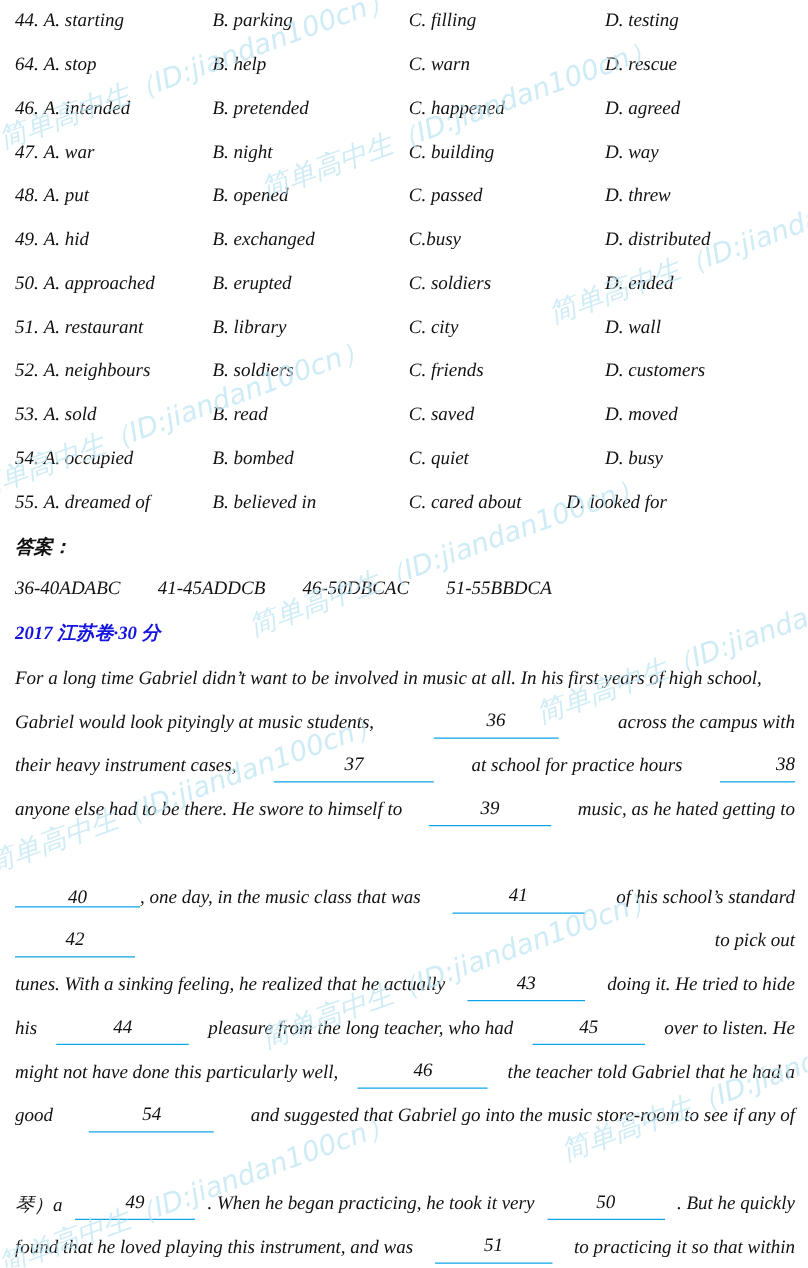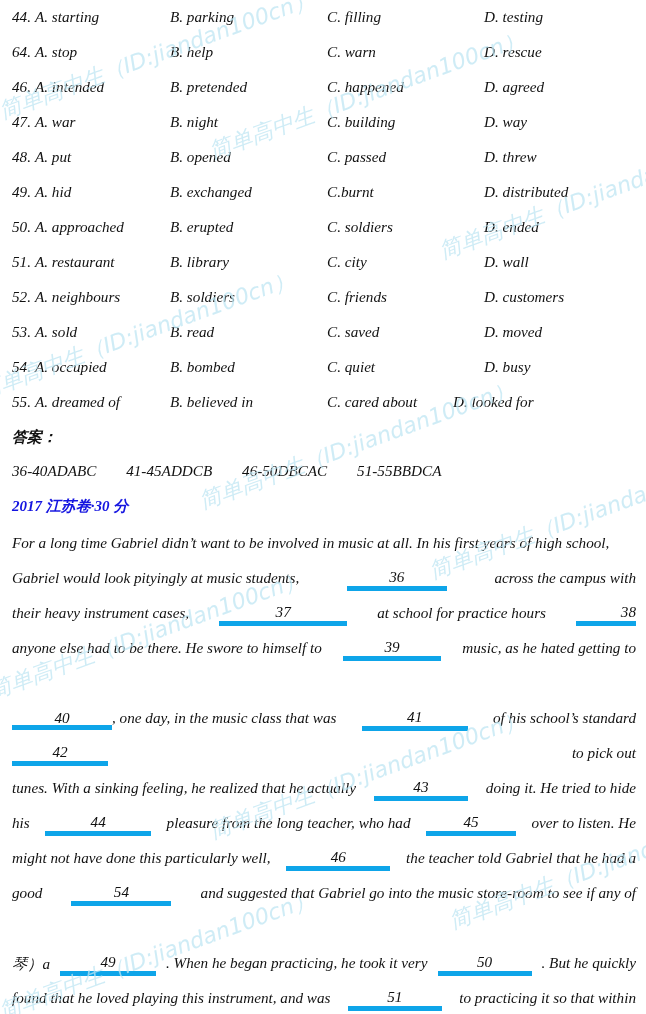--- a/index.html
+++ b/index.html
@@ -11,21 +11,21 @@
   }
   .page { position: absolute; left: 0; top: 0; width: 646px; height: 1014px; font-style: italic; }
   .opt-row { position: absolute; left: 12px; height: 20px; width: 630px; }
   .opt { position: absolute; top: 0; white-space: nowrap; }
   .ans-label { position: absolute; left: 12px; top: 428px; font-weight: bold; font-size: 15px; }
   .ans-row { position: absolute; left: 12px; top: 462px; white-space: nowrap; }
   .ans-row span { margin-right: 26px; }
   .section-title { position: absolute; left: 12px; top: 497px; color: #1414e0; font-weight: bold; font-size: 15px; }
   .line { position: absolute; left: 12px; width: 624px; white-space: nowrap; height: 22px; }
   .line.just { display: flex; justify-content: space-between; }
-  .blank { display: inline-block; border-bottom: 5px solid #0ea5e9; text-align: center; line-height: 15px; }
+  .blank { display: inline-block; border-bottom: 1px solid #0ea5e9; text-align: center; line-height: 15px; }
   .wm { position: absolute; color: #bfe6f3; font-family: "DejaVu Sans", sans-serif; font-size: 22px;
         transform: rotate(-20deg); white-space: nowrap; pointer-events: none; opacity: 0.75; }
 </style>
 </head>
 <body>
 
 <div class="page">
 
   <div class="opt-row" style="top:8px">
     <span class="opt" style="left:0">44.</span>
@@ -59,21 +59,21 @@
     <span class="opt" style="left:0">48.</span>
     <span class="opt" style="left:23px">A. put</span>
     <span class="opt" style="left:158px">B. opened</span>
     <span class="opt" style="left:315px">C. passed</span>
     <span class="opt" style="left:472px">D. threw</span>
   </div>
   <div class="opt-row" style="top:183px">
     <span class="opt" style="left:0">49.</span>
     <span class="opt" style="left:23px">A. hid</span>
     <span class="opt" style="left:158px">B. exchanged</span>
-    <span class="opt" style="left:315px">C.burnt</span>
+    <span class="opt" style="left:315px">C.busy</span>
     <span class="opt" style="left:472px">D. distributed</span>
   </div>
   <div class="opt-row" style="top:218px">
     <span class="opt" style="left:0">50.</span>
     <span class="opt" style="left:23px">A. approached</span>
     <span class="opt" style="left:158px">B. erupted</span>
     <span class="opt" style="left:315px">C. soldiers</span>
     <span class="opt" style="left:472px">D. ended</span>
   </div>
   <div class="opt-row" style="top:253px">

